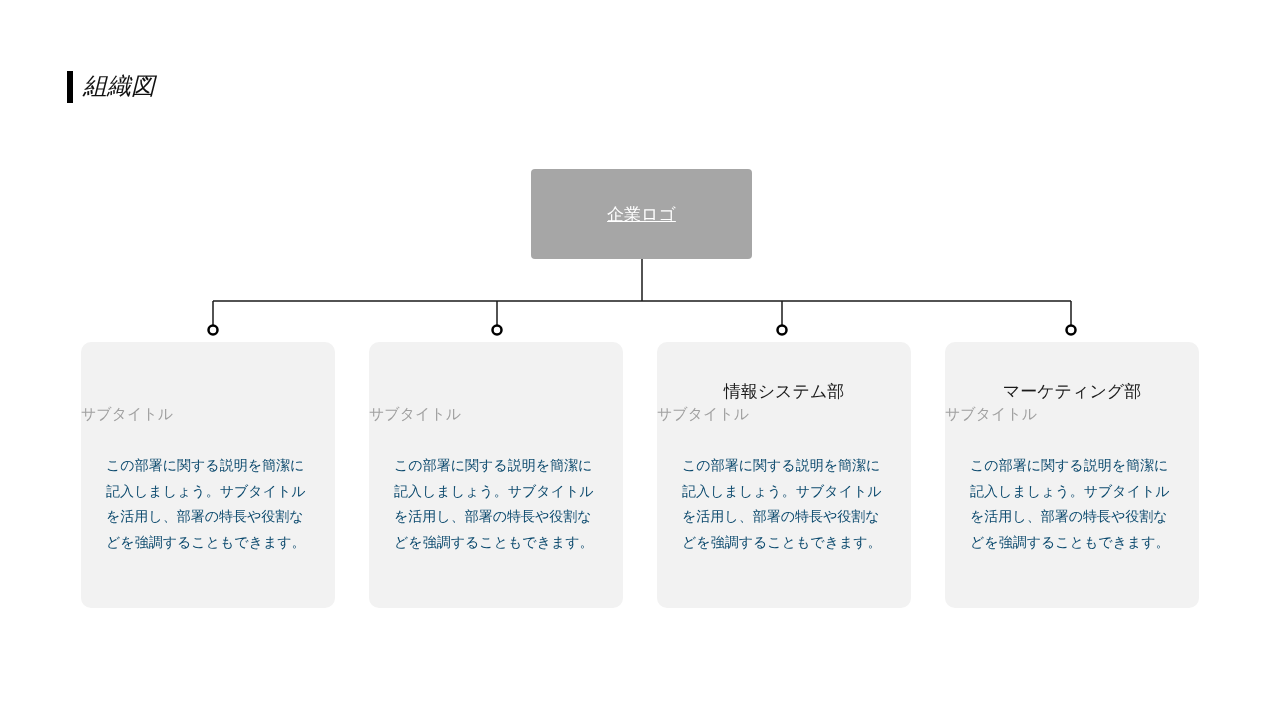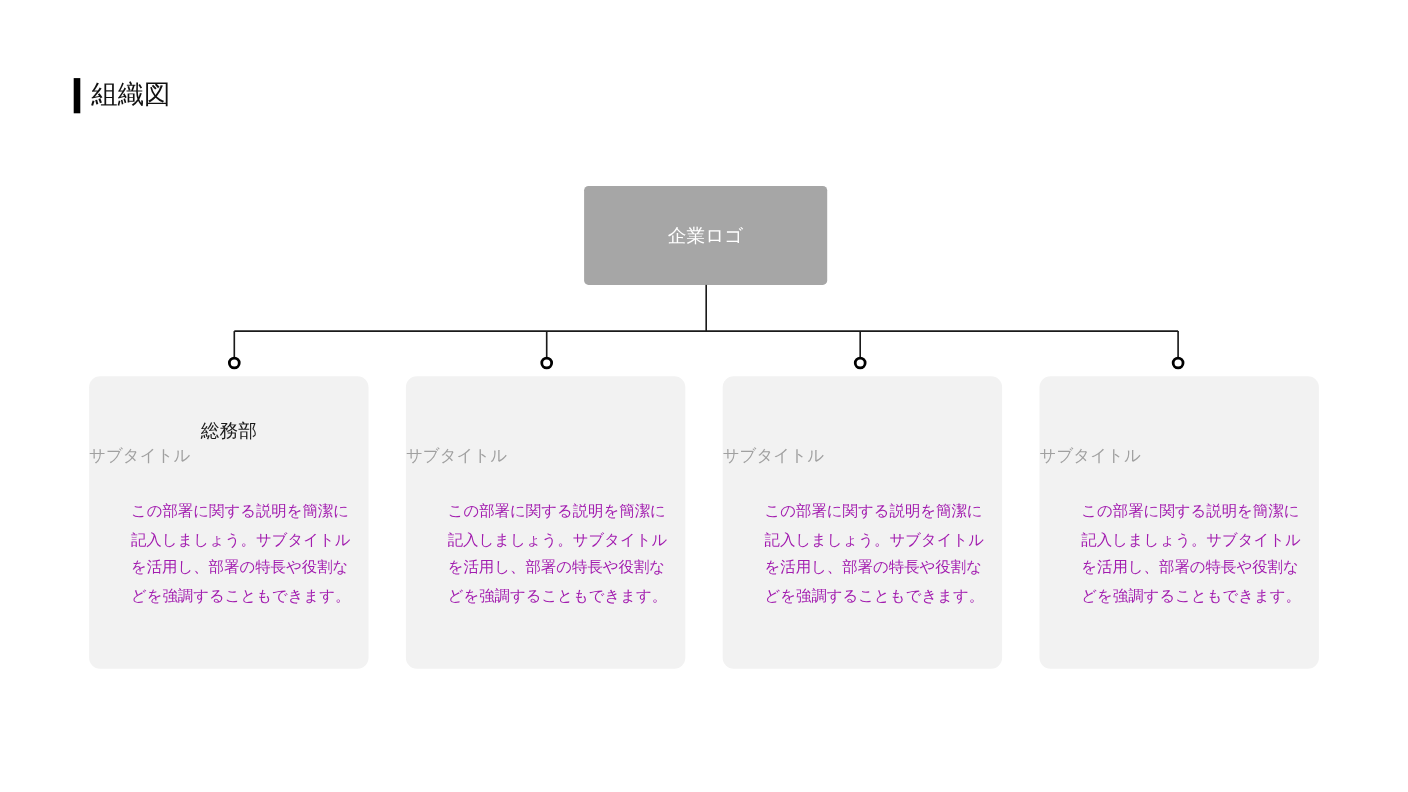--- a/index.html
+++ b/index.html
@@ -1,28 +1,28 @@
 <!DOCTYPE html>
 <html><head>
 <meta charset="utf-8">
 <style>
   html, body { margin:0; padding:0; }
   body { width:1280px; height:720px; background:#ffffff; position:relative; overflow:hidden;
          font-family:"DejaVu Sans", "Liberation Sans", sans-serif; color:#1a1a1a; }
   .title-bar { position:absolute; left:67px; top:71px; width:6px; height:32px; background:#000; }
-  .page-title { position:absolute; left:83px; top:70px; font-size:24px; line-height:32px; color:#111; }
+  .page-title { position:absolute; left:83px; top:70px; font-size:24px; line-height:32px; color:#111;font-style:italic; }
   .logo-box { position:absolute; left:531px; top:169px; width:221px; height:90px; background:#a6a6a6;
               border-radius:4px; display:flex; align-items:center; justify-content:center; }
-  .logo-text { color:#ffffff; font-size:17px; }
+  .logo-text { color:#ffffff; font-size:17px;text-decoration:underline; }
   .connectors { position:absolute; left:0; top:0; width:1280px; height:720px; pointer-events:none; }
   .card { position:absolute; top:342px; width:254px; height:266px; background:#f2f2f2; border-radius:10px; }
   .card-title { position:absolute; top:38px; left:0; width:100%; text-align:center; font-size:17px; color:#1a1a1a; }
   .card-subtitle { position:absolute; top:63px; left:0; width:100%; text-align:left; font-size:15px; color:#a0a0a0; }
-  .card-desc { position:absolute; top:111px; left:25px; width:200px; font-size:14px; line-height:25.5px; color:#a21caf;
-               word-break:break-all;margin-left:13px; }
+  .card-desc { position:absolute; top:111px; left:25px; width:200px; font-size:14px; line-height:25.5px; color:#0c4a6e;
+               word-break:break-all; }
 </style>
 </head>
 <body>
 
 <div class="title-bar"></div>
 <div class="page-title">組織図</div>
 
 <div class="logo-box">
   <span class="logo-text">企業ロゴ</span>
 </div>
@@ -38,31 +38,32 @@
   </g>
   <g stroke="#000" stroke-width="2.5" fill="#fff">
     <circle cx="213" cy="330" r="4.5"></circle>
     <circle cx="497" cy="330" r="4.5"></circle>
     <circle cx="782" cy="330" r="4.5"></circle>
     <circle cx="1071" cy="330" r="4.5"></circle>
   </g>
 </svg>
 
 <div class="card" style="left:81px;">
-  <div class="card-title">総務部</div>
   <div class="card-subtitle">サブタイトル</div>
   <div class="card-desc">この部署に関する説明を簡潔に記入しましょう。サブタイトルを活用し、部署の特長や役割などを強調することもできます。</div>
 </div>
 
 <div class="card" style="left:369px;">
   <div class="card-subtitle">サブタイトル</div>
   <div class="card-desc">この部署に関する説明を簡潔に記入しましょう。サブタイトルを活用し、部署の特長や役割などを強調することもできます。</div>
 </div>
 
 <div class="card" style="left:657px;">
+  <div class="card-title">情報システム部</div>
   <div class="card-subtitle">サブタイトル</div>
   <div class="card-desc">この部署に関する説明を簡潔に記入しましょう。サブタイトルを活用し、部署の特長や役割などを強調することもできます。</div>
 </div>
 
 <div class="card" style="left:945px;">
+  <div class="card-title">マーケティング部</div>
   <div class="card-subtitle">サブタイトル</div>
   <div class="card-desc">この部署に関する説明を簡潔に記入しましょう。サブタイトルを活用し、部署の特長や役割などを強調することもできます。</div>
 </div>
 
 </body></html>

